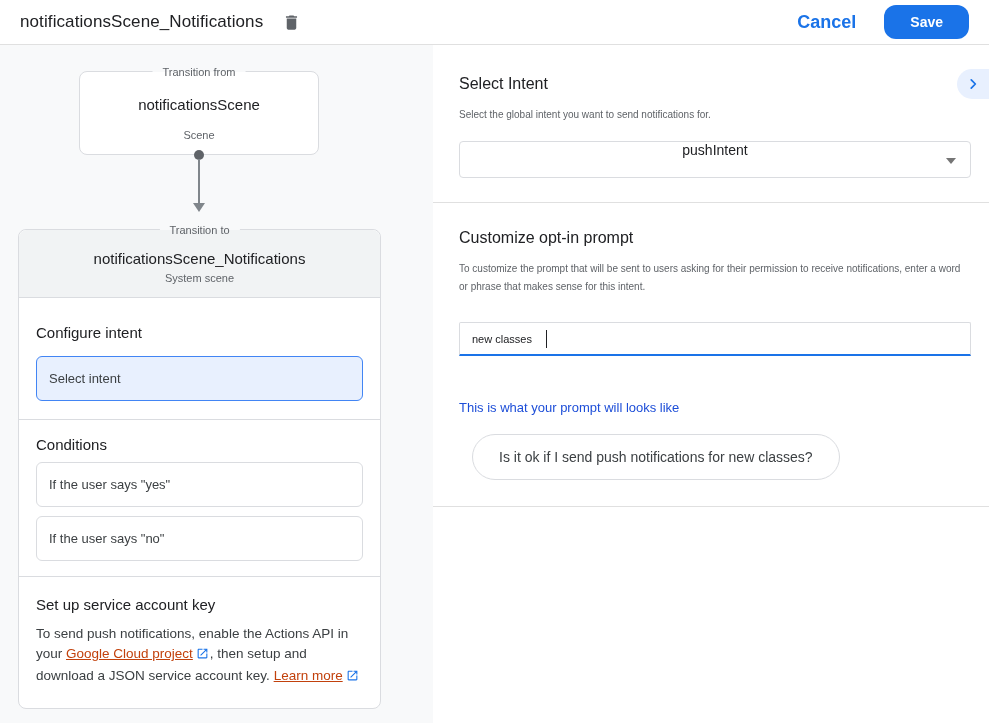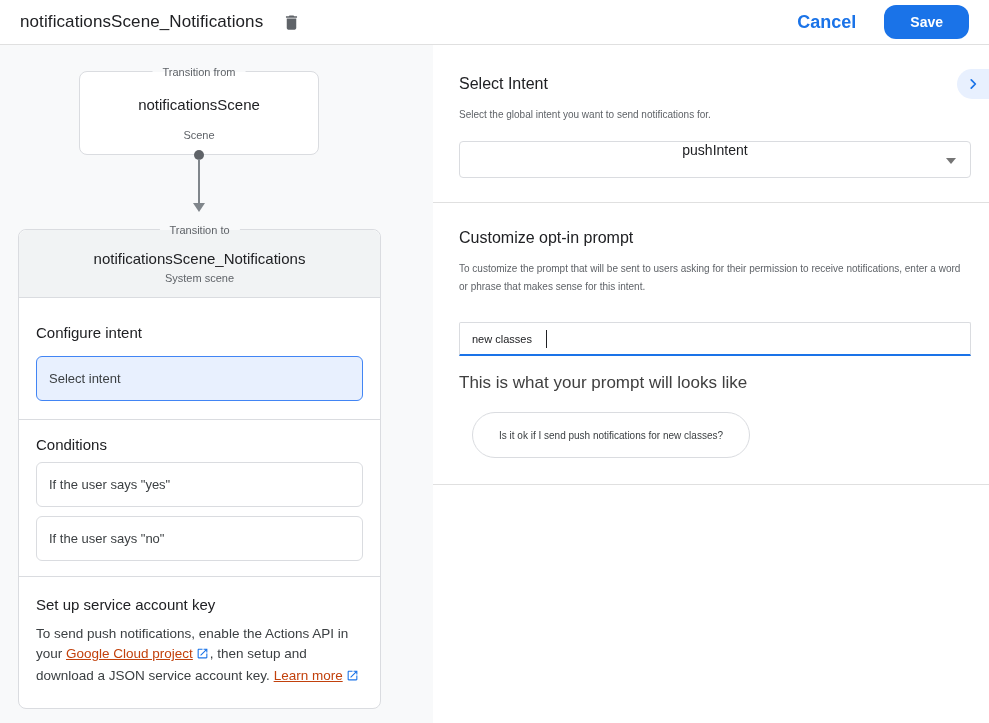--- a/index.html
+++ b/index.html
@@ -187,27 +187,27 @@
     padding: 0 12px;
     font-size: 11px; color: #202124;
     font-family: "Liberation Sans", sans-serif;
     outline: none; background: #fff;
   }
   .text-caret {
     position: absolute; left: 87px; top: 8px;
     width: 1px; height: 18px; background: #202124;
   }
 
-  .preview-caption { margin-top: 17px; font-size: 17px; color: #404040; }
+  .preview-caption { margin-top: 44px; font-size: 13px; color: #1d4ed8; }
   .preview-chip {
     display: inline-flex; align-items: center;
     margin-top: 19px; margin-left: 13px;
     height: 46px; padding: 8px 26px;
     border: 1px solid #dadce0; border-radius: 23px;
-    font-size: 10px; color: #3c4043;
+    font-size: 14px; color: #3c4043;
     background: #fff;
   }
 </style>
 </head>
 <body>
 
 <header class="app-header">
   <span class="app-title">notificationsScene_Notifications</span>
   <button class="trash-btn">
     <span style="display:flex;">

